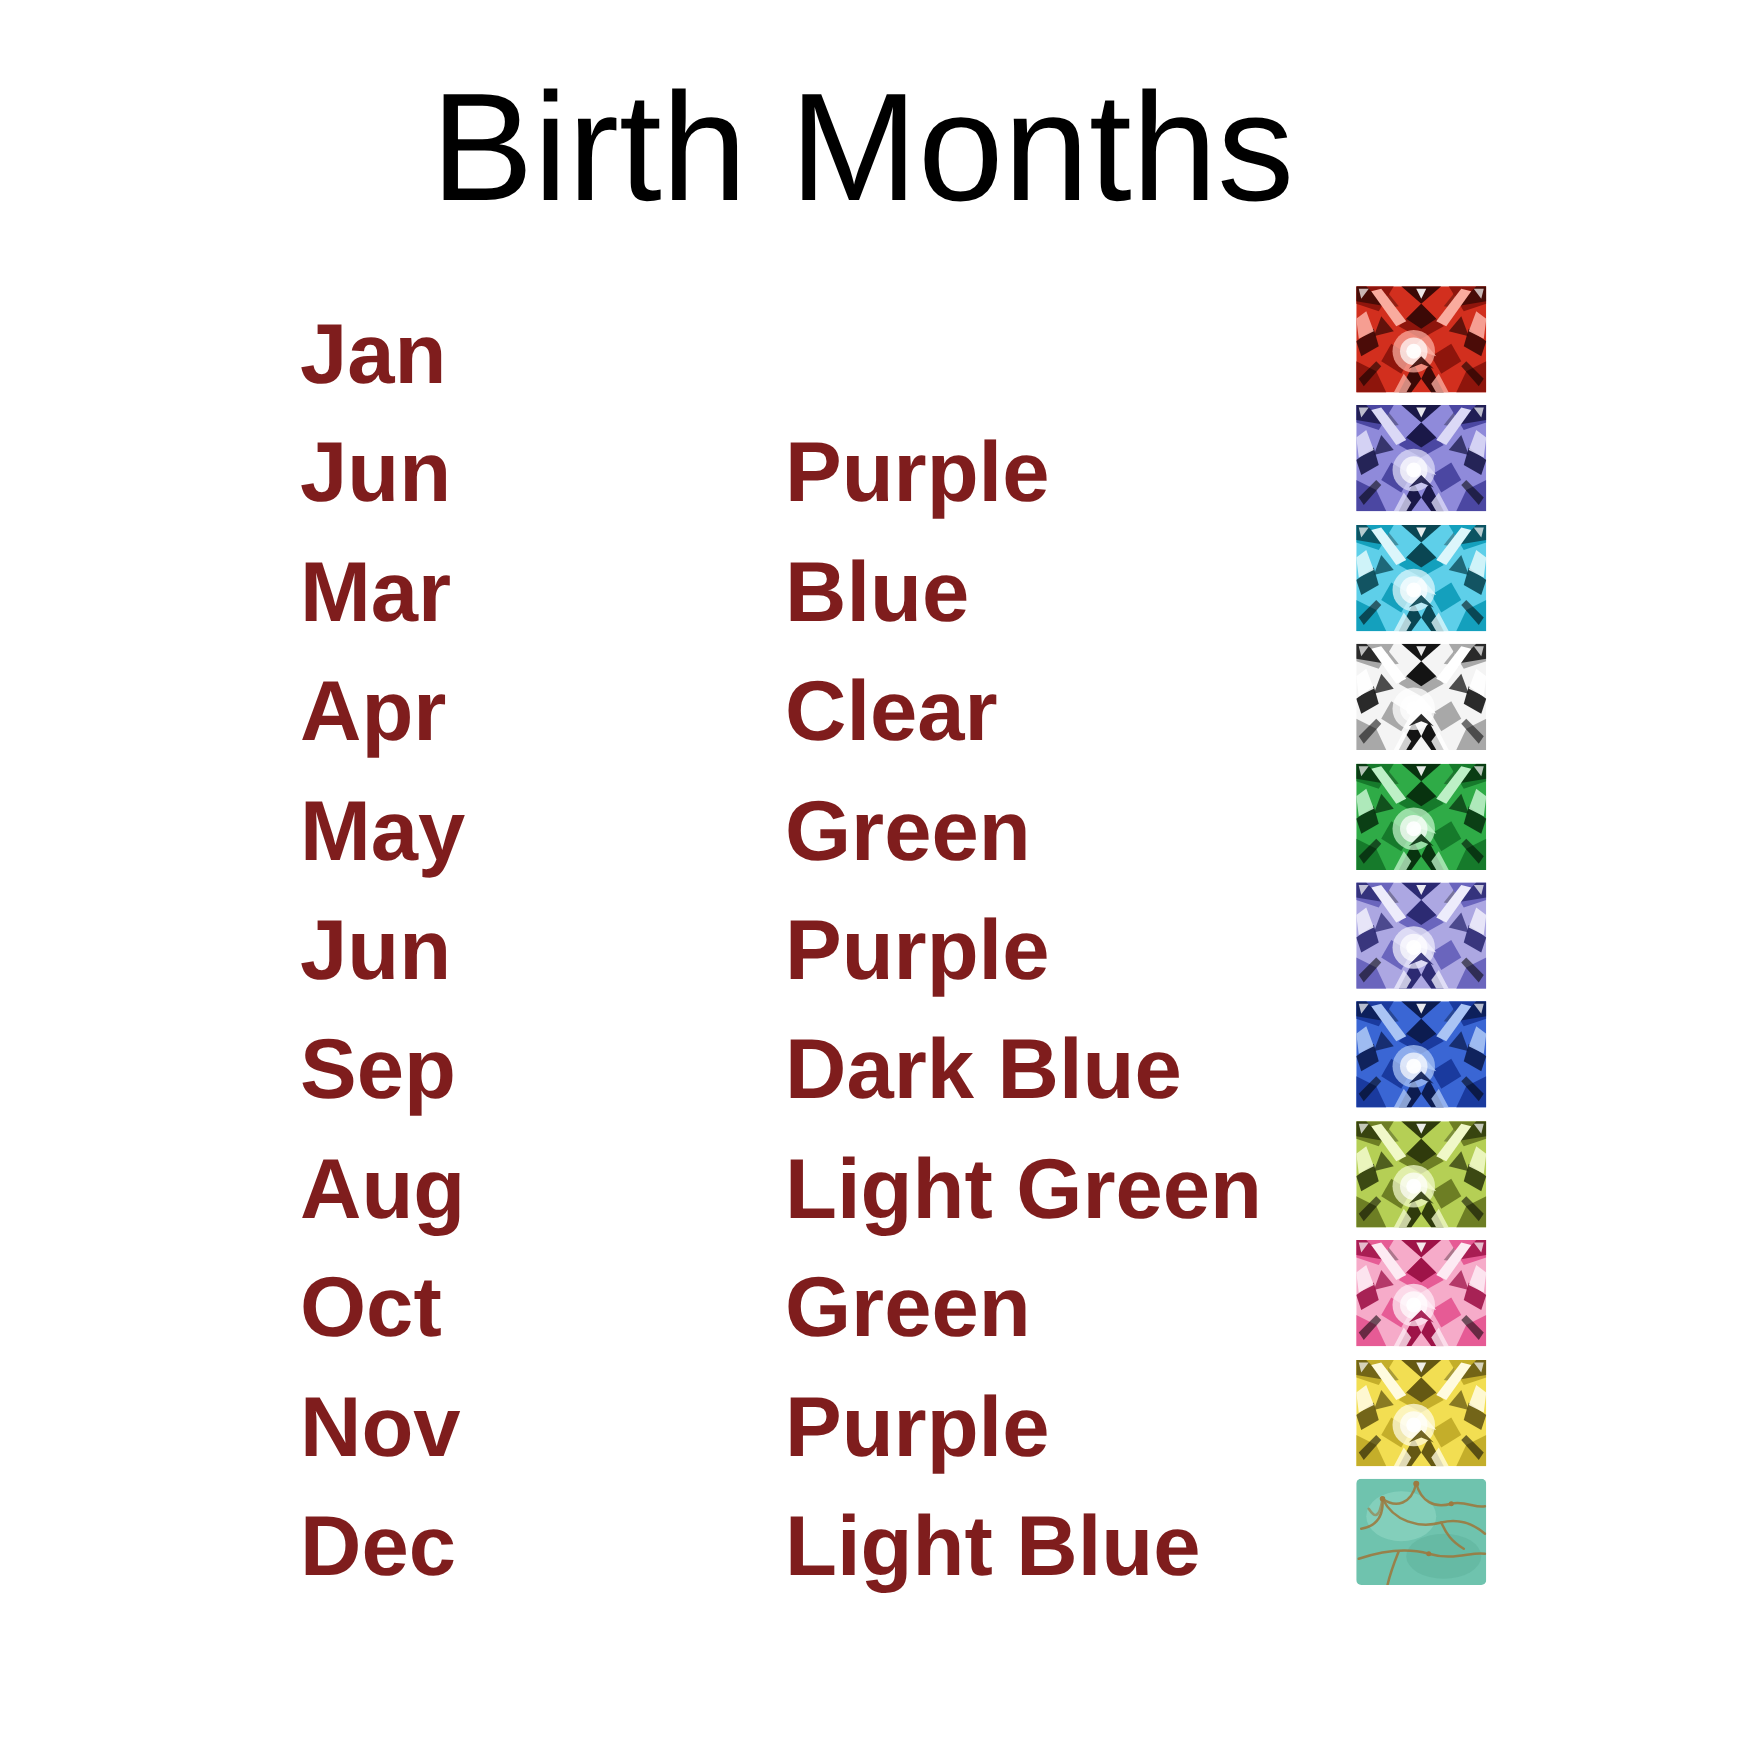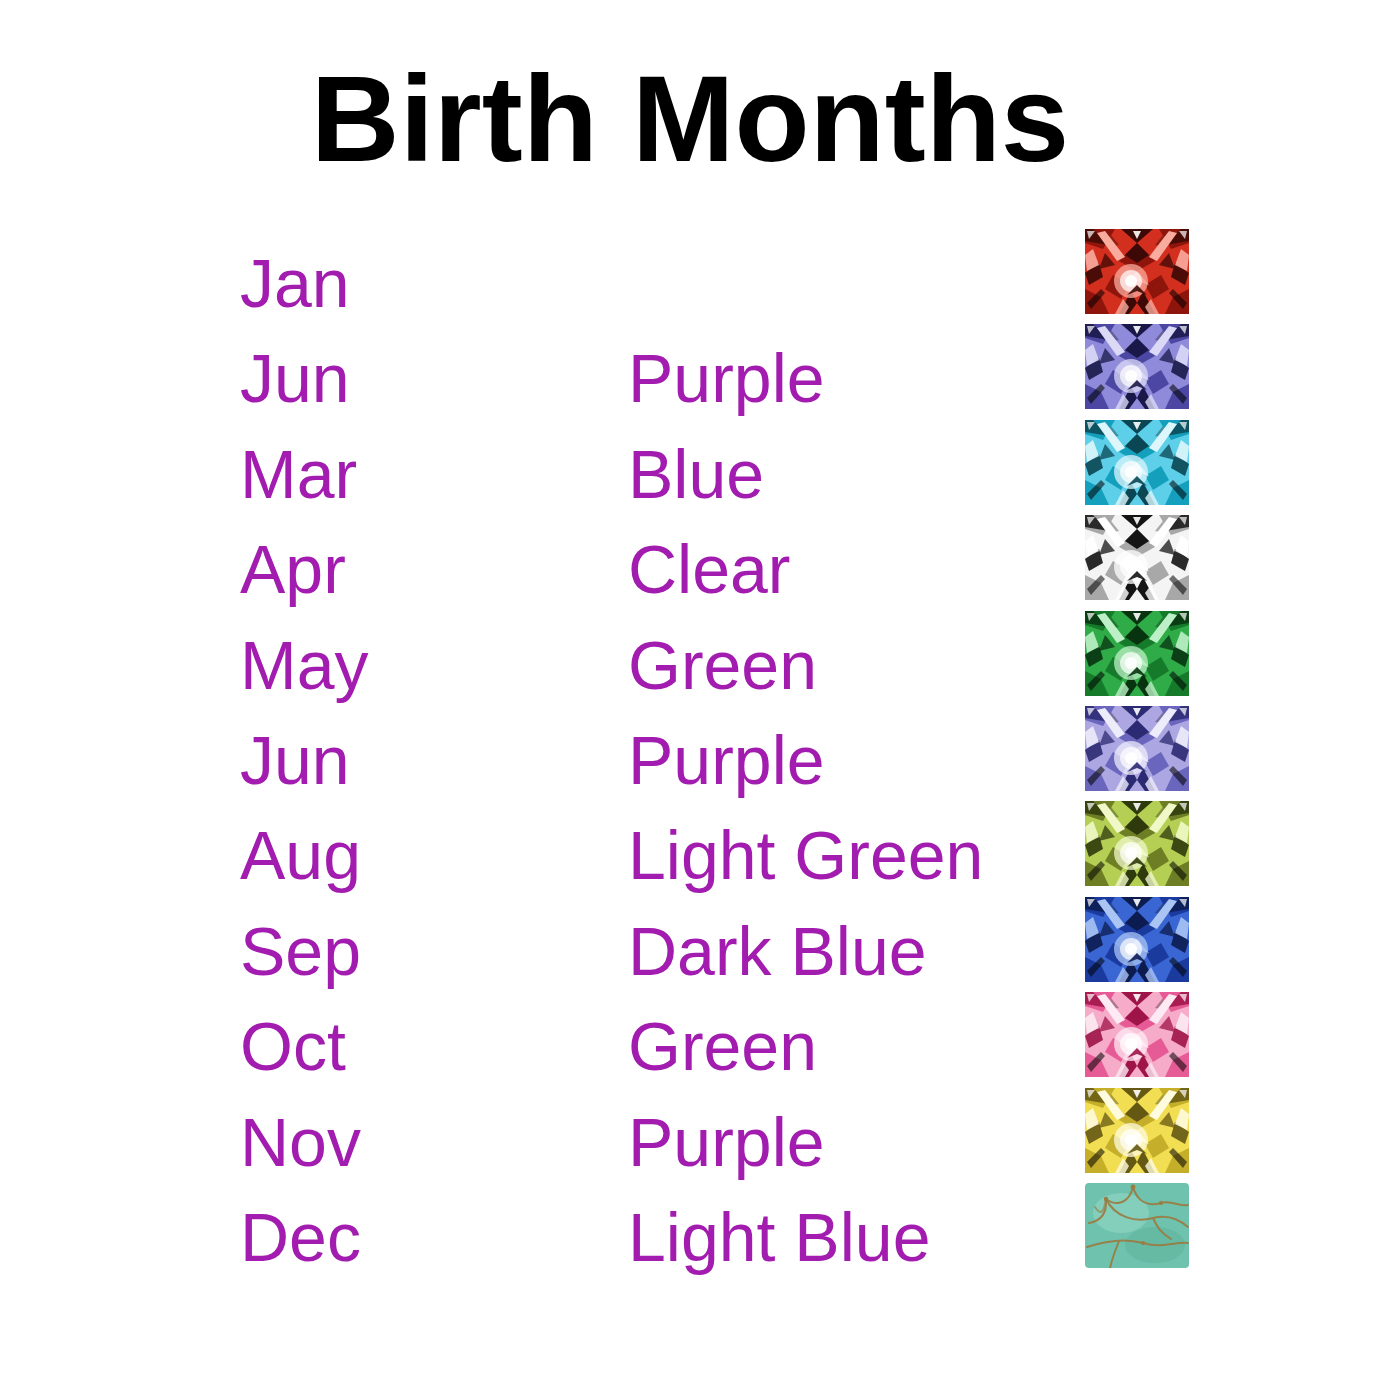--- a/index.html
+++ b/index.html
@@ -2,27 +2,27 @@
 <html><head>
 <meta charset="utf-8">
 <style>
   html,body{margin:0;padding:0;background:#ffffff;}
   .canvas{
     position:relative;width:1400px;height:1400px;background:#ffffff;
     font-family:"Liberation Sans",sans-serif;color:#000;overflow:hidden;
   }
   .title{
     position:absolute;top:48px;left:0;width:1380px;text-align:center;
-    font-size:123px;line-height:1.15;font-weight:700;color:#000;white-space:nowrap;
+    font-size:123px;line-height:1.15;font-weight:400;color:#000;white-space:nowrap;
   }
   .list{position:absolute;top:229px;left:0;width:100%;}
   .row{position:relative;height:95.4px;}
   .month,.colorname{
     position:absolute;top:20px;font-size:68px;line-height:68px;
-    font-weight:400;color:#a21caf;white-space:nowrap;
+    font-weight:700;color:#7f1d1d;white-space:nowrap;
   }
   .month{left:240px;}
   .colorname{left:628px;}
   .gem{position:absolute;left:1085px;top:0;width:104px;height:85px;display:block;}
   .gem svg{display:block;width:104px;height:85px;}
   .defs-holder{position:absolute;width:0;height:0;overflow:hidden;}
 </style>
 </head>
 <body>
 
@@ -153,38 +153,38 @@
     <div class="row">
       <span class="month">Jun</span>
       <span class="colorname">Purple</span>
       <span class="gem" style="--base: #aca7e2; --dark: #2c2a72; --mid: #6a65bd; --light: #edecfb;">
           <svg viewBox="0 0 104 85">
             <use href="#facet-gem" xlink:href="#facet-gem"></use>
           </svg>
         </span>
     </div>
     <div class="row">
+      <span class="month">Sep</span>
+      <span class="colorname">Dark Blue</span>
+      <span class="gem" style="--base: #3a66d4; --dark: #0c1c50; --mid: #1a3a9e; --light: #aac4f4;">
+          <svg viewBox="0 0 104 85">
+            <use href="#facet-gem" xlink:href="#facet-gem"></use>
+          </svg>
+        </span>
+    </div>
+    <div class="row">
       <span class="month">Aug</span>
       <span class="colorname">Light Green</span>
       <span class="gem" style="--base: #b5cf55; --dark: #2f3a0c; --mid: #6d7e24; --light: #f0f8c8;">
           <svg viewBox="0 0 104 85">
             <use href="#facet-gem" xlink:href="#facet-gem"></use>
           </svg>
         </span>
     </div>
     <div class="row">
-      <span class="month">Sep</span>
-      <span class="colorname">Dark Blue</span>
-      <span class="gem" style="--base: #3a66d4; --dark: #0c1c50; --mid: #1a3a9e; --light: #aac4f4;">
-          <svg viewBox="0 0 104 85">
-            <use href="#facet-gem" xlink:href="#facet-gem"></use>
-          </svg>
-        </span>
-    </div>
-    <div class="row">
       <span class="month">Oct</span>
       <span class="colorname">Green</span>
       <span class="gem" style="--base: #f6abc9; --dark: #9e1348; --mid: #e65b95; --light: #fdeaf3;">
           <svg viewBox="0 0 104 85">
             <use href="#facet-gem" xlink:href="#facet-gem"></use>
           </svg>
         </span>
     </div>
     <div class="row">
       <span class="month">Nov</span>

